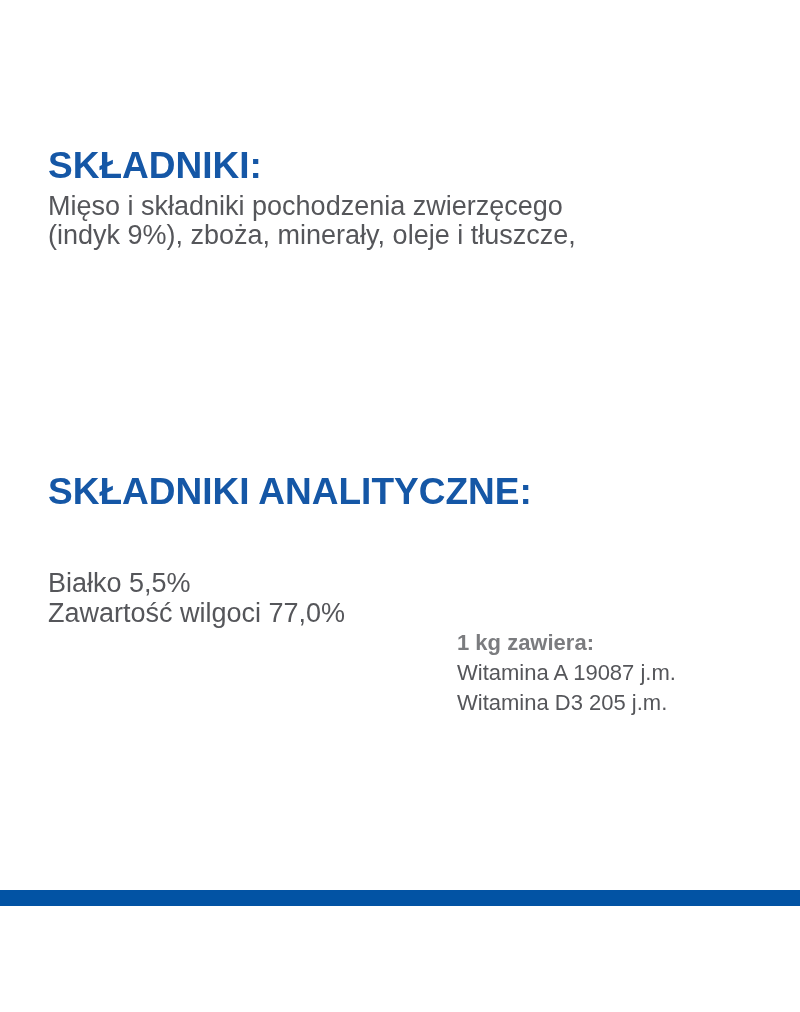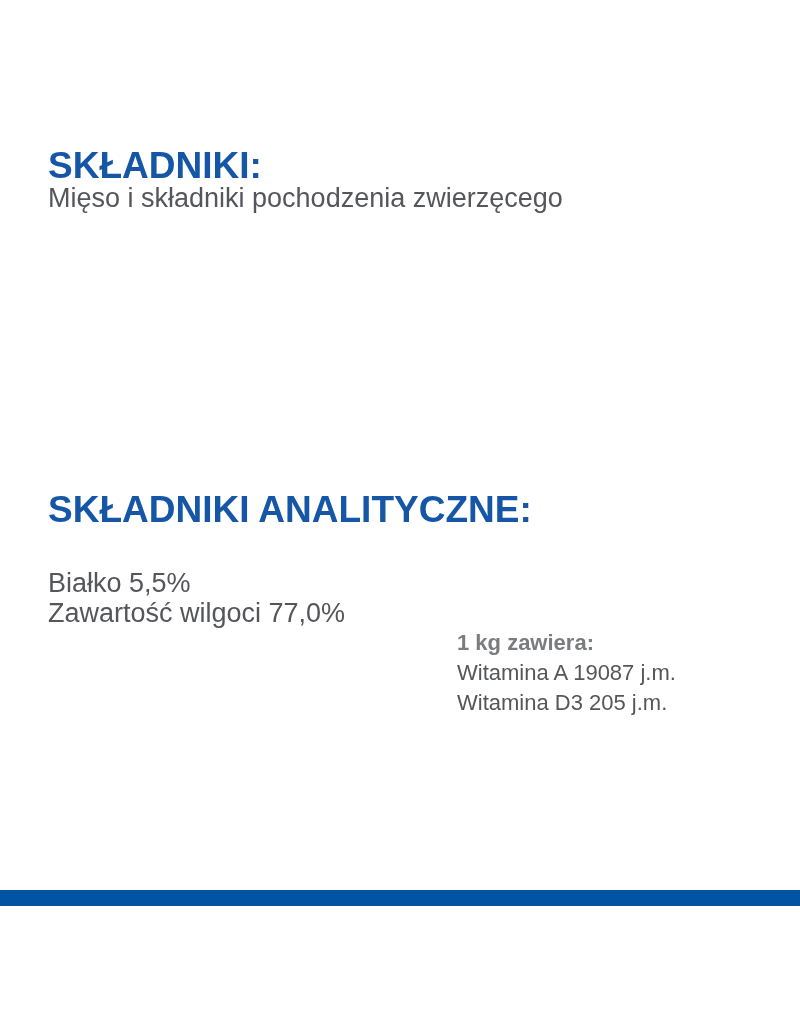--- a/index.html
+++ b/index.html
@@ -16,29 +16,29 @@
     position: absolute;
     left: 48px;
     font-size: 37px;
     font-weight: bold;
     color: #1557a6;
     letter-spacing: 0px;
     line-height: 40px;
     white-space: nowrap;
   }
   .heading-ingredients { top: 146px; }
-  .heading-analytical { top: 490px; }
+  .heading-analytical { top: 472px; }
   .body-text {
     position: absolute;
     left: 48px;
     font-size: 27px;
     color: #55565a;
     white-space: nowrap;
   }
-  .ingredients-paragraph { top: 184px; line-height: 29px; }
+  .ingredients-paragraph { top: 192px; line-height: 29px; }
   .analytical-list { top: 568px; line-height: 30px; }
   .per-kg-block {
     position: absolute;
     left: 457px;
     top: 628px;
     font-size: 22px;
     color: #55565a;
     line-height: 30px;
     white-space: nowrap;
   }
@@ -57,20 +57,21 @@
 </style>
 </head>
 <body>
 
 <div class="page">
 
   <h2 class="section-heading heading-ingredients">SKŁADNIKI:</h2>
 
   <div class="body-text ingredients-paragraph">
     <div>Mięso i składniki pochodzenia zwierzęcego</div>
+    <div>(indyk 9%), zboża, minerały, oleje i tłuszcze,</div>
   </div>
 
   <h2 class="section-heading heading-analytical">SKŁADNIKI ANALITYCZNE:</h2>
 
   <div class="body-text analytical-list">
     <div>Białko 5,5%</div>
     <div>Zawartość wilgoci 77,0%</div>
   </div>
 
   <div class="per-kg-block">

